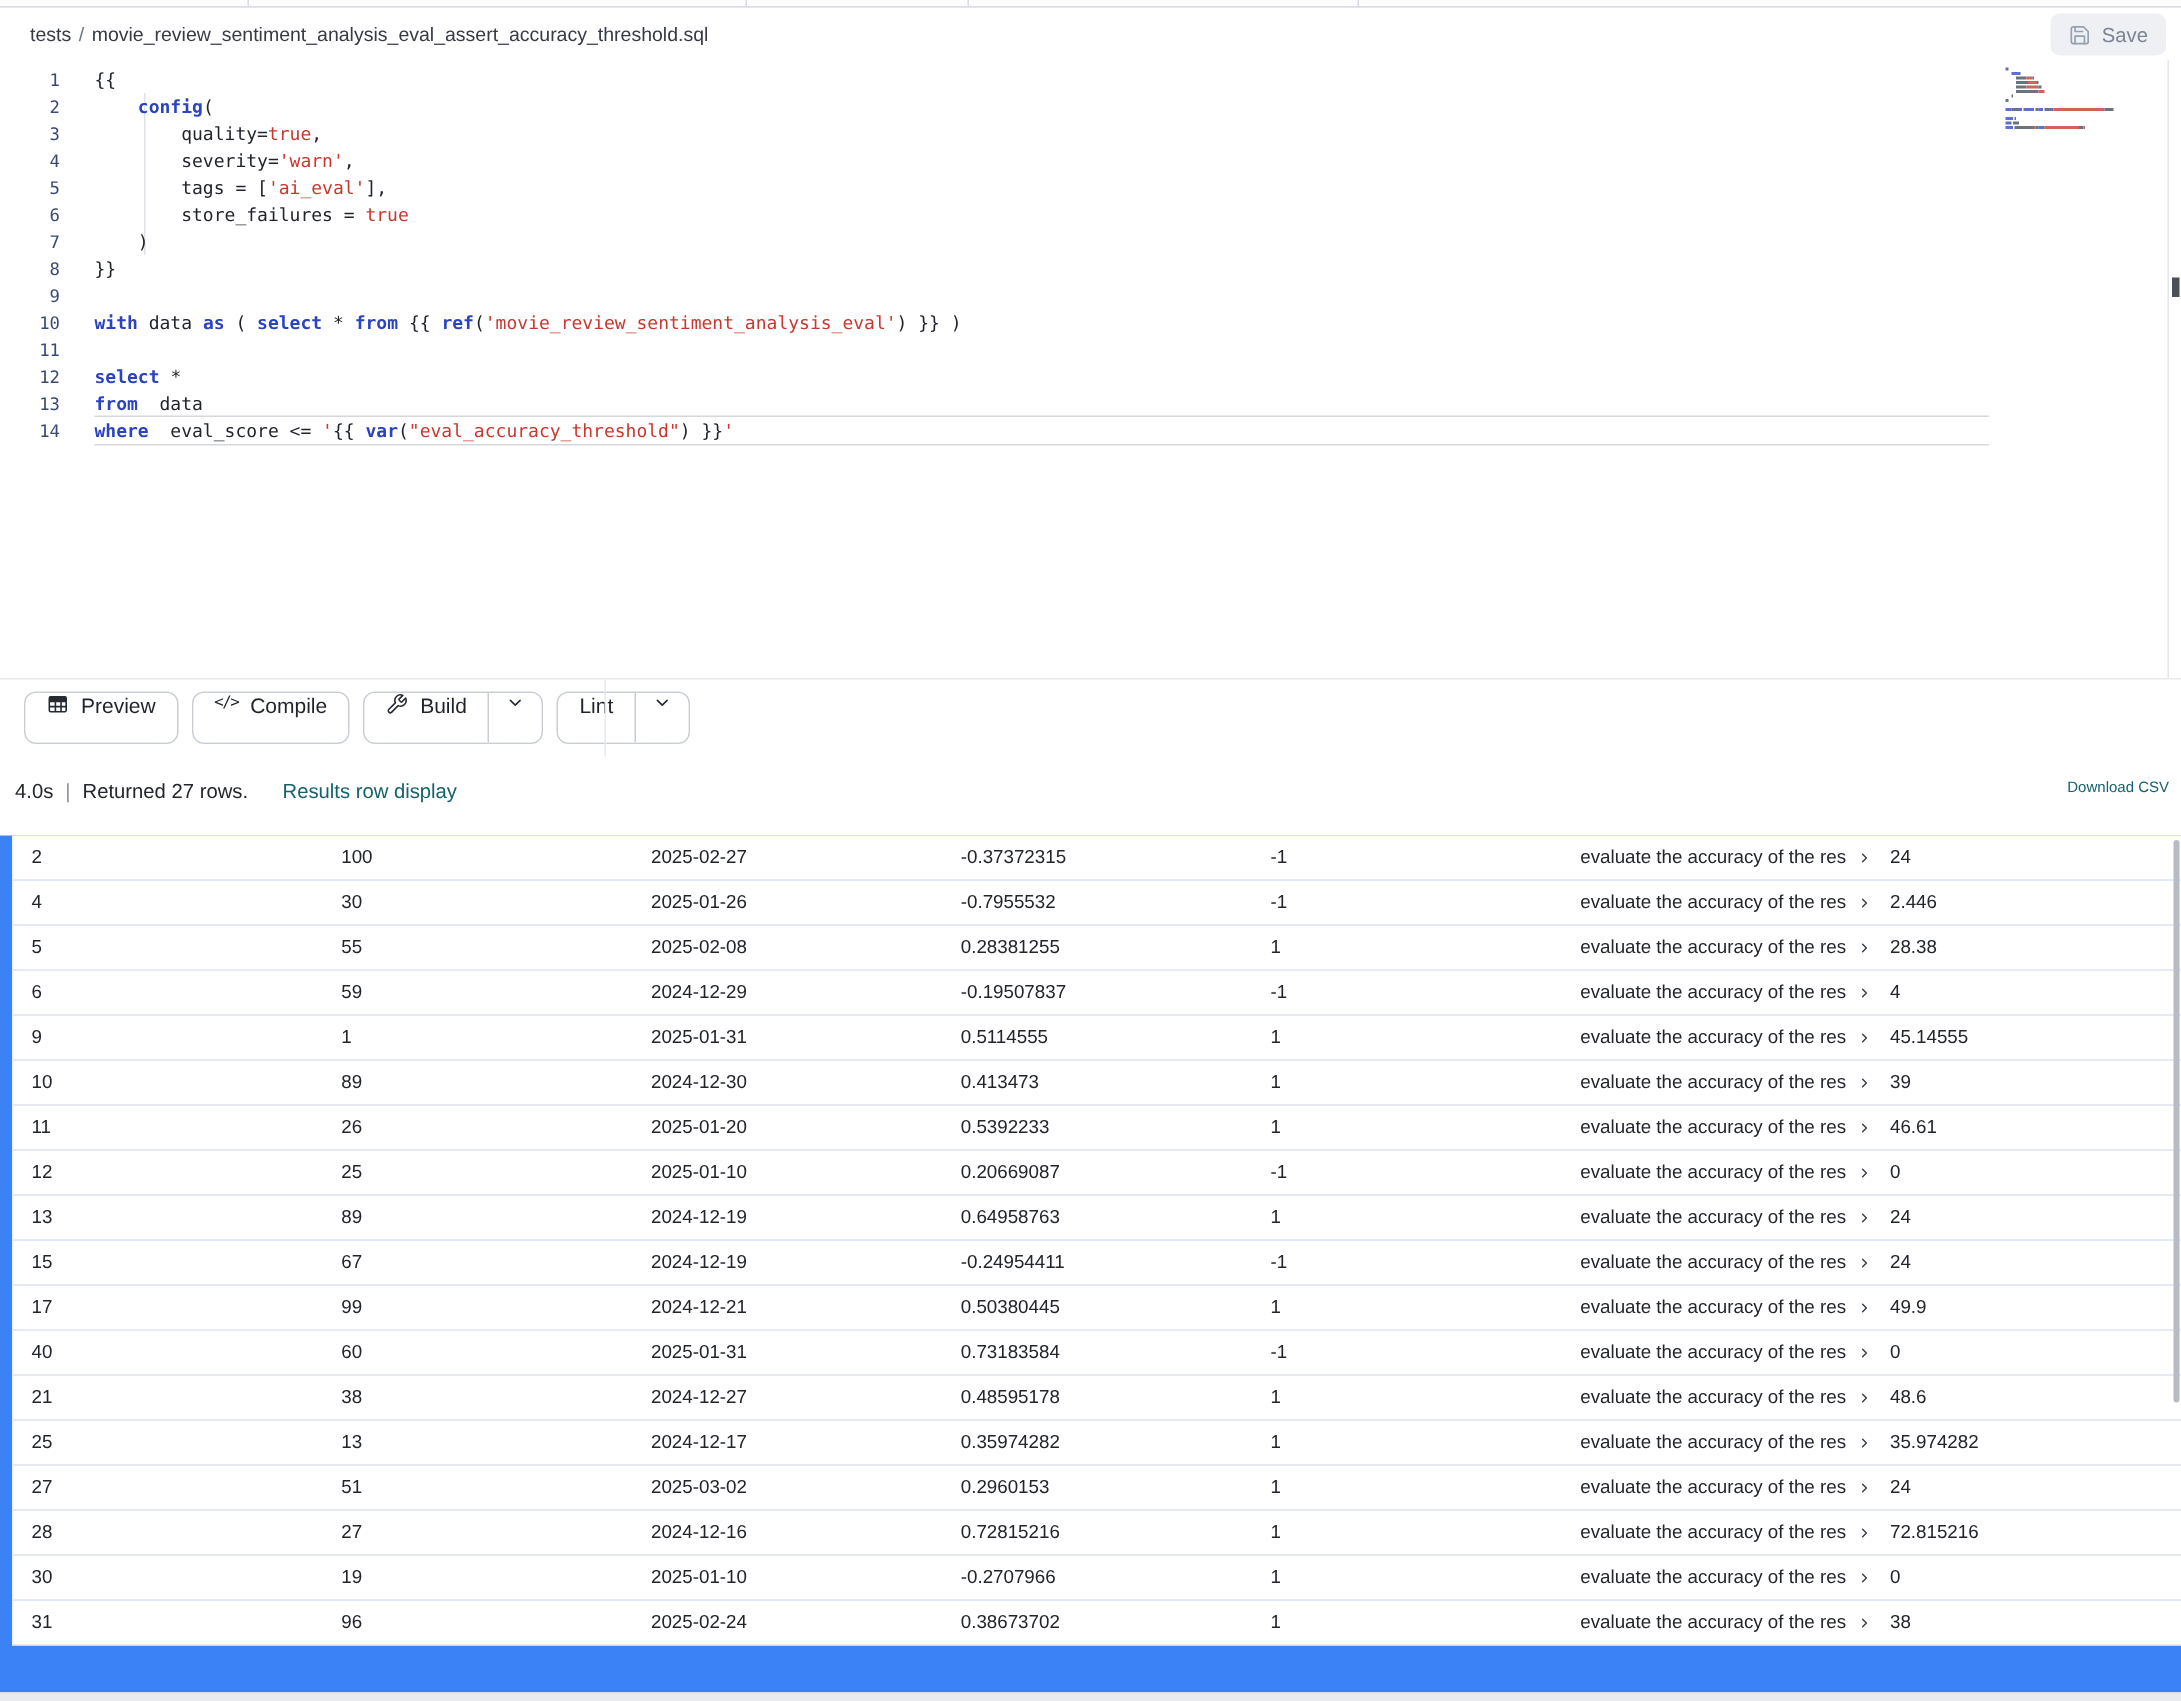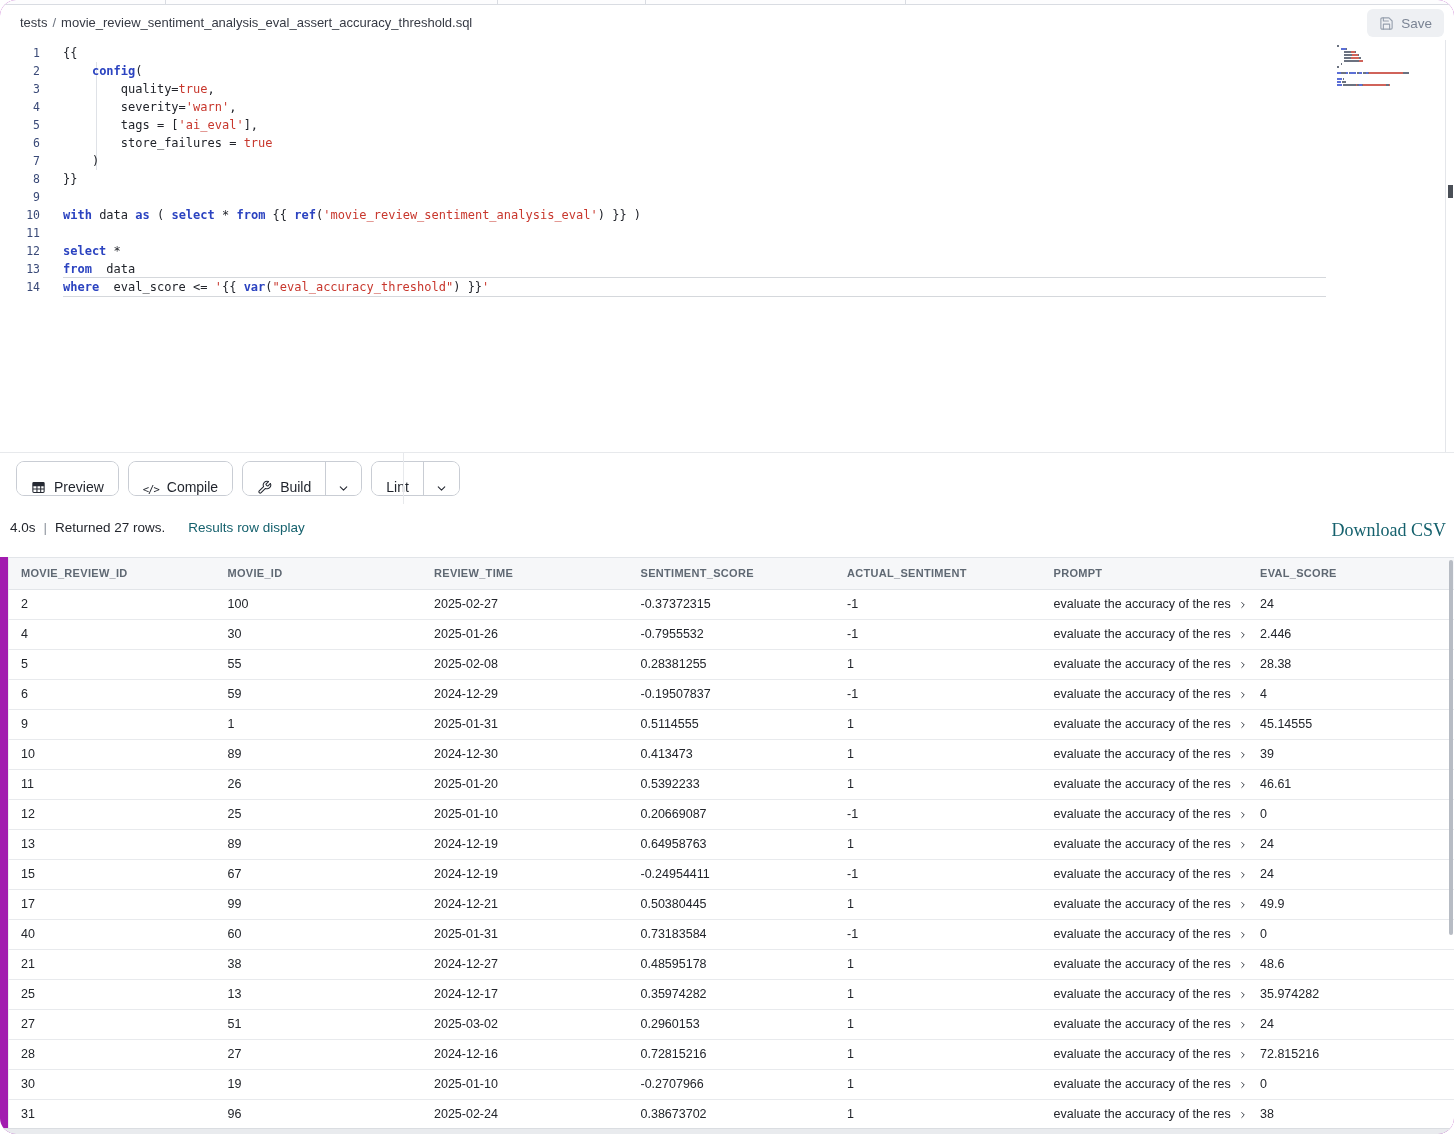--- a/index.html
+++ b/index.html
@@ -1,17 +1,17 @@
 <!DOCTYPE html>
 <html><head>
 <meta charset="utf-8">
 <style>
   html,body{margin:0;padding:0;background:#fff;}
-  .screen{position:relative;width:1454px;height:1134px;background:#a21caf;overflow:hidden;
-          font-family:"Liberation Sans",sans-serif;color:#22252b;border-radius:16px;}
+  .screen{position:relative;width:1454px;height:1134px;background:#3b82f6;overflow:hidden;
+          font-family:"Liberation Sans",sans-serif;color:#22252b;}
 
   
   .tab-strip{position:absolute;top:0;left:0;right:0;height:4px;background:#fdfdfe;border-bottom:1px solid #d9dce2;}
   .tab-strip .tdiv{position:absolute;top:0;width:1px;height:4px;background:#d9dce2;}
 
   
   .file-header{position:absolute;top:5px;left:0;right:0;height:35px;background:#fff;border-bottom:1px solid #e5e7ea;}
   .breadcrumb{position:absolute;left:20px;top:10px;font-size:13px;color:#363a44;white-space:nowrap;}
   .breadcrumb .sep{color:#6c737f;padding:0 5px;}
   .save-btn{position:absolute;right:10px;top:4px;height:28px;display:flex;align-items:center;gap:7px;
@@ -34,37 +34,37 @@
   .mm-line span{height:2px;display:block;}
   .mm-p{background:#6b7280;} .mm-k{background:#5b6fd6;} .mm-s{background:#d0635a;} .mm-sp{background:transparent;}
   .editor-scroll-border{position:absolute;top:0;right:8px;width:1px;height:412px;background:#e4e6ea;}
   .editor-scroll-marker{position:absolute;right:1px;top:145px;width:5px;height:13px;background:#4a4f57;}
 
   
   .toolbar{position:absolute;top:452px;left:0;right:0;height:51px;background:#fff;
            border-top:1px solid #e7e9ec;border-bottom:1px solid #e2e5e9;}
   .btns{position:absolute;left:16px;top:8px;display:flex;gap:9px;height:35px;}
   .btn-group{display:flex;border:1px solid #c9cdd4;border-radius:8px;overflow:hidden;background:#fff;}
-  .btn{display:flex;align-items:flex-end;gap:8px;padding:0 14px;background:#fff;border:none;font-size:14px;
+  .btn{display:flex;align-items:flex-start;gap:8px;padding:0 14px;background:#fff;border:none;font-size:14px;
        color:#1f232b;font-family:inherit;cursor:pointer;}
   .btn svg{stroke:#262a33;}
   .btn.dd{padding:0 11px;border-left:1px solid #c9cdd4;}
   .icode{font-family:"DejaVu Sans Mono",monospace;font-size:10.5px;color:#1f232b;letter-spacing:-1px;}
   .toolbar-divider{position:absolute;left:403px;top:0;width:1px;height:51px;background:#e7e9ec;}
   .tabs{position:absolute;left:424px;top:0;height:51px;display:flex;}
   .tab{padding:0 13px;display:flex;align-items:center;font-size:14px;color:#262a33;position:relative;cursor:pointer;}
   .tab.active::after{content:"";position:absolute;left:0;right:0;bottom:-1px;height:3px;background:#596270;}
 
   
   .status-row{position:absolute;top:504px;left:0;right:0;height:53px;background:#fff;}
   .status-left{position:absolute;left:10px;top:16px;font-size:13.5px;color:#23262d;display:flex;gap:8px;align-items:center;}
   .vbar{color:#8d939d;}
   .link{color:#15616d;cursor:pointer;}
   .change-link{margin-left:15px;}
-  .download{position:absolute;right:8px;top:16px;font-size:18px;font-family:Liberation Serif, serif;}
+  .download{position:absolute;right:8px;top:16px;font-size:10px;}
 
   
   .rtable{position:absolute;top:557px;left:8px;width:1446px;}
   .t-header{display:grid;grid-template-columns:repeat(7,206.5px);height:33px;background:#f6f7f9;
             border-top:1px solid #e2e5e9;border-bottom:1px solid #e2e5e9;border-left:1px solid #e7e9ec;box-sizing:border-box;}
   .hcell{font-size:11px;font-weight:bold;color:#5f6873;letter-spacing:.3px;padding-left:12px;line-height:31px;
          white-space:nowrap;overflow:hidden;}
   .t-row{display:grid;grid-template-columns:repeat(7,206.5px);height:30px;border-bottom:1px solid #e8eaed;
          border-left:1px solid #ededf0;background:#fff;box-sizing:border-box;}
   .t-cell{font-size:12.5px;color:#22252b;padding-left:12px;line-height:29px;white-space:nowrap;overflow:hidden;}
@@ -310,29 +310,20 @@
     <div class="status-left">
       <span>4.0s</span>
       <span class="vbar">|</span>
       <span>Returned 27 rows.</span>
       <span class="link change-link">Results row display</span>
     </div>
     <span class="link download">Download CSV</span>
   </div>
 
   <div class="rtable">
-    <div class="t-header">
-        <div class="hcell">MOVIE_REVIEW_ID</div>
-        <div class="hcell">MOVIE_ID</div>
-        <div class="hcell">REVIEW_TIME</div>
-        <div class="hcell">SENTIMENT_SCORE</div>
-        <div class="hcell">ACTUAL_SENTIMENT</div>
-        <div class="hcell">PROMPT</div>
-        <div class="hcell">EVAL_SCORE</div>
-      </div>
     <div id="tbody">
         <div class="t-row">
           <div class="t-cell">2</div>
           <div class="t-cell">100</div>
           <div class="t-cell">2025-02-27</div>
           <div class="t-cell">-0.37372315</div>
           <div class="t-cell">-1</div>
           <div class="t-cell prompt-cell">
             <span class="prompt-text">evaluate the accuracy of the res…</span>
             <span class="chev" style="display: flex;">

